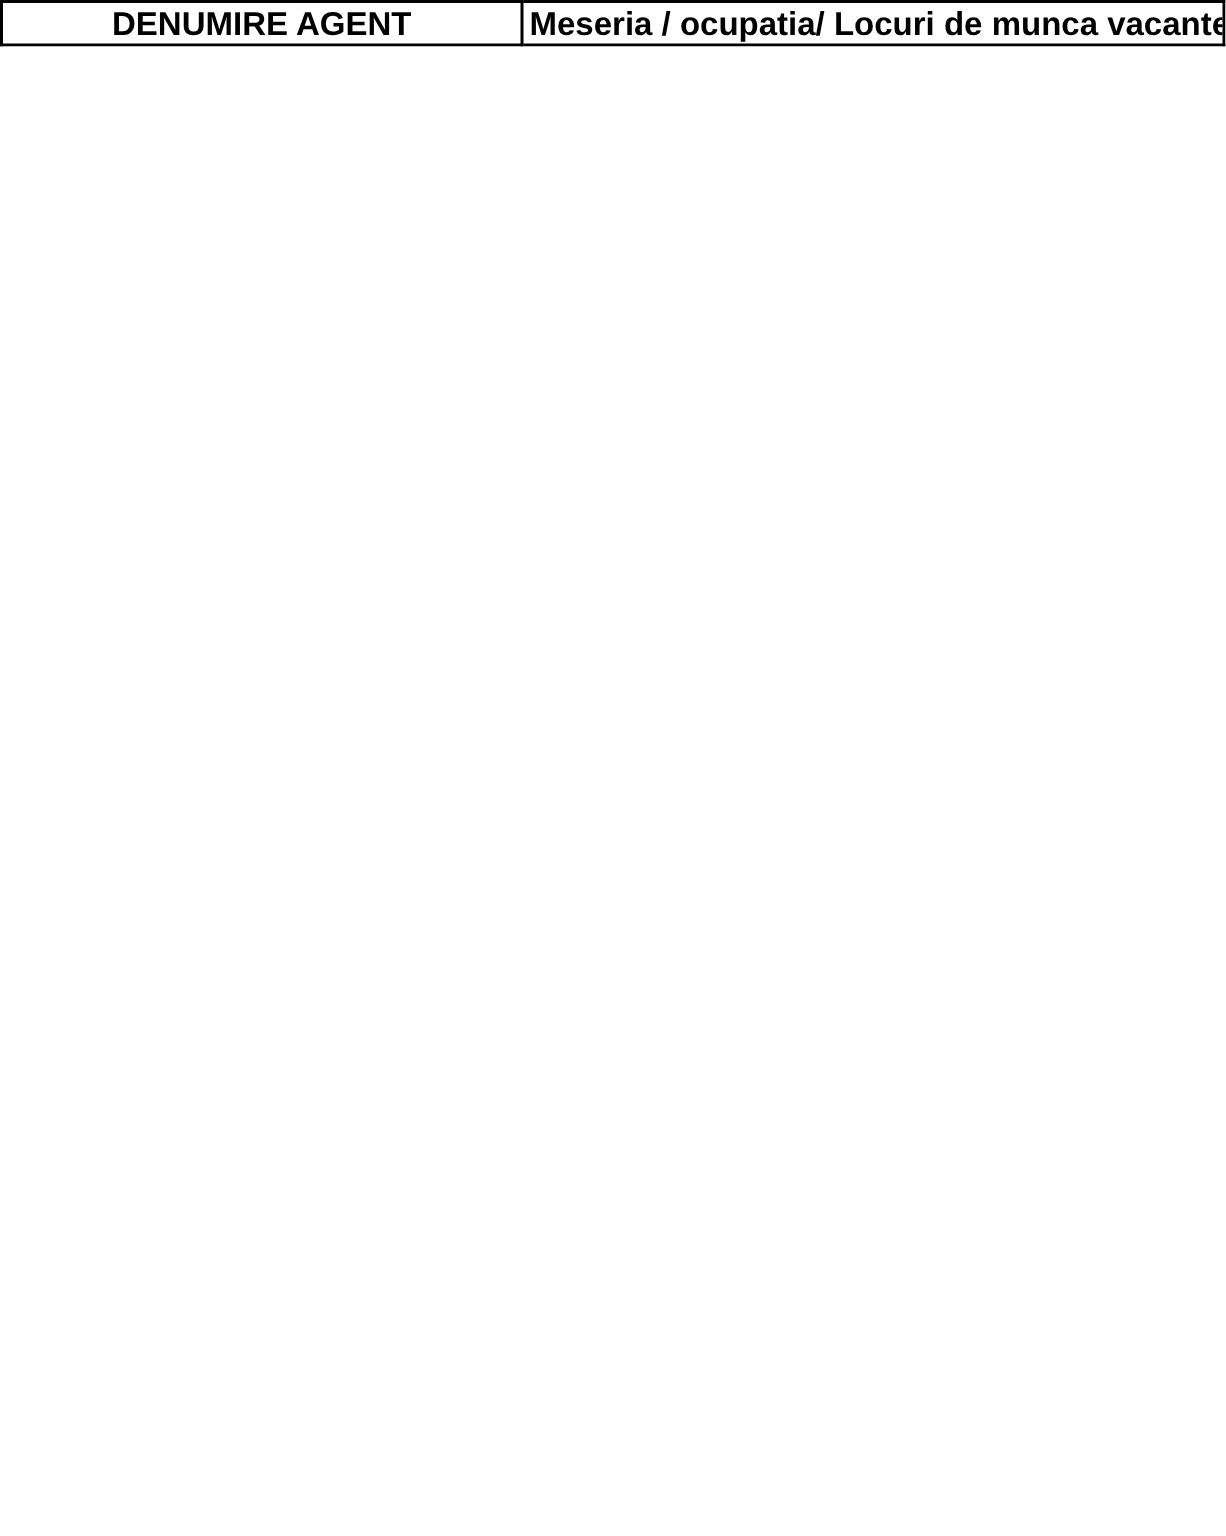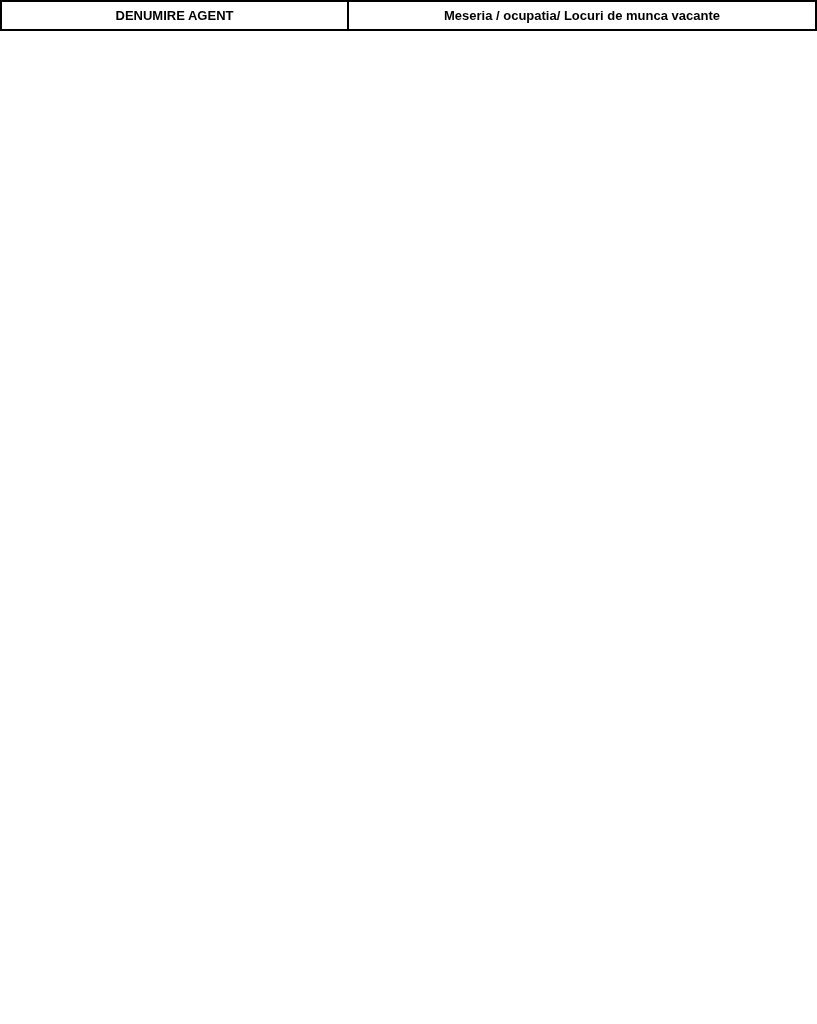--- a/index.html
+++ b/index.html
@@ -19,21 +19,21 @@
     color: #000000;
     margin: 0;
   }
   table.vacancies th,
   table.vacancies td {
     border: 2px solid #000000;
     vertical-align: middle;
     overflow: hidden;
   }
   table.vacancies th {
-    font-size: 13px;
+    font-size: 22px;
     line-height: 25px;
     padding: 1px 4px;
     text-align: center;
     font-weight: 700;
     white-space: nowrap;
   }
 </style>
 </head>
 <body>
 

